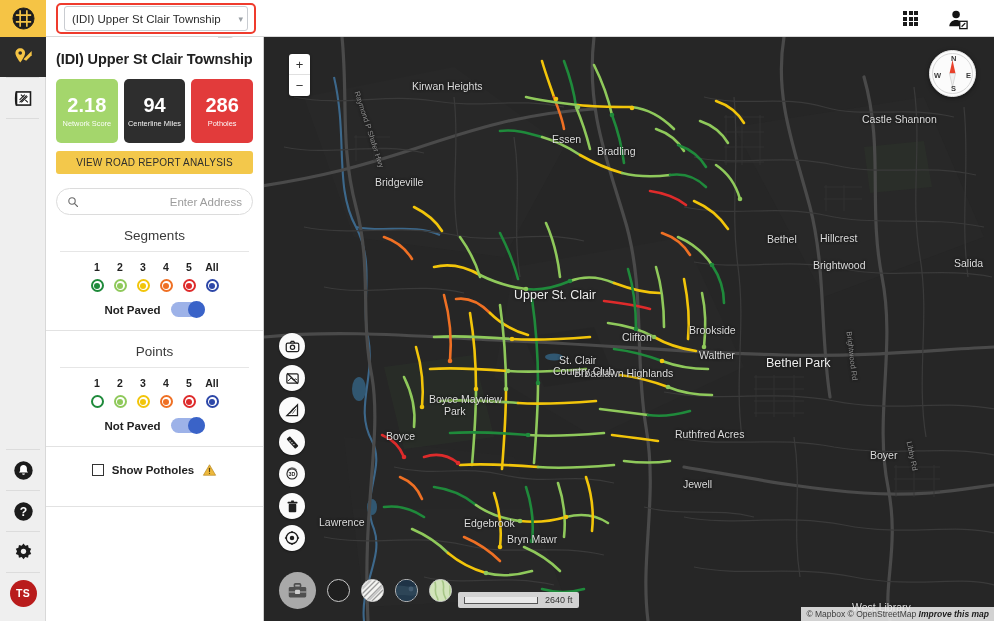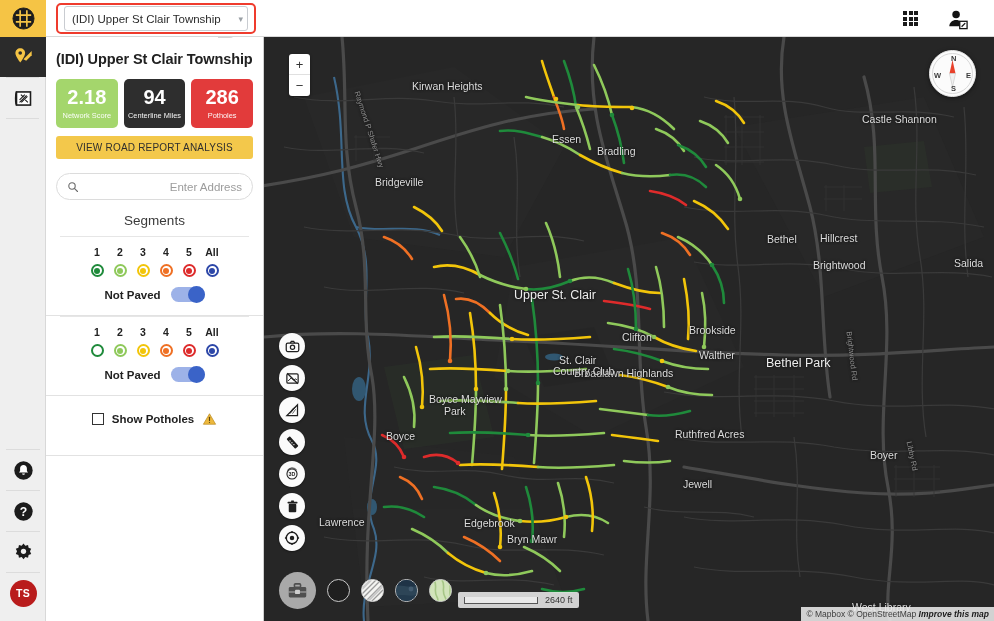--- a/index.html
+++ b/index.html
@@ -99,21 +99,21 @@
   }
   .panel-title {
     font-size: 14.5px; font-weight: bold; color: #212121;
     padding: 14px 10px 12px 10px; text-align: left;
     letter-spacing: -.1px;
   }
   .tiles {
     display: flex; gap: 6px; padding: 0 10px;
   }
   .tile {
-    flex: 1; height: 49px; border-radius: 5px;
+    flex: 1; height: 64px; border-radius: 5px;
     display: flex; flex-direction: column;
     align-items: center; justify-content: center;
     color: #fff;
   }
   .tile .big { font-size: 20px; font-weight: bold; line-height: 1; }
   .tile .cap { font-size: 7.4px; margin-top: 4px; opacity: .95; }
   .cta {
     margin: 8px 10px 0 10px; height: 23px;
     background: #f3c84b; border-radius: 3px;
     display: flex; align-items: center; justify-content: center;
@@ -431,20 +431,21 @@
       </div>
     </div>
     <div class="toggle-row">
       <span class="lab">Not Paved</span>
       <span class="switch">
           <i class="knob"></i>
         </span>
     </div>
     <div class="divider"></div>
 
+    <div class="sect-head">Points</div>
     <div class="sect-rule"></div>
     <div class="legend">
       <div class="lg-col">
         <span class="num">1</span>
         <span class="radio" style="border-color:#1f8a3b;color:#1f8a3b"></span>
       </div>
       <div class="lg-col">
         <span class="num">2</span>
         <span class="radio on" style="border-color:#8fc95b;color:#8fc95b"></span>
       </div>

